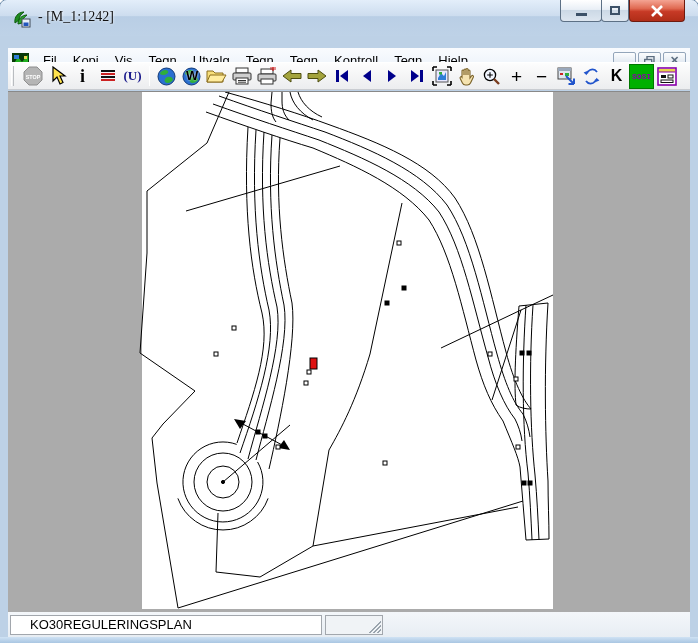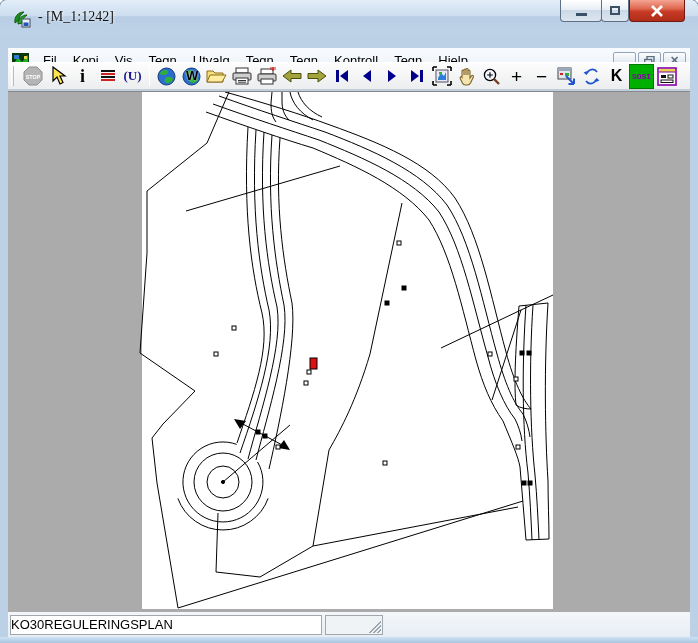--- a/index.html
+++ b/index.html
@@ -70,21 +70,21 @@
   }
   .canvas svg { display:block; }
   
   .statusbar {
     position:absolute; left:8px; top:612px; width:682px; height:25px;
     background:linear-gradient(#f4f7fa,#e7edf3);
     display:flex; align-items:center; gap:3px; padding:0 2px;
   }
   .sb-panel { height:20px; border:1px solid #a2a7ad; background:#fff;
     font-size:13px; color:#000; display:flex; align-items:center;
-    padding:0 0; white-space:pre; overflow:hidden; }
+    padding:0 19px; white-space:pre; overflow:hidden; }
   .sb-plan { width:312px; }
   .sb-obj  { width:110px; background:#f7f7f7; }
   .sb-pos  { width:190px; }
   .sb-grip { width:58px; background:#f0f3f6; position:relative; }
   .sb-grip::after{ content:""; position:absolute; right:1px; bottom:1px; width:12px; height:12px;
     background:linear-gradient(135deg, transparent 50%, #9aa4ad 50%, #9aa4ad 56%, transparent 56%,
       transparent 66%, #9aa4ad 66%, #9aa4ad 72%, transparent 72%,
       transparent 82%, #9aa4ad 82%, #9aa4ad 88%, transparent 88%); }
   .bottom-border { position:absolute; left:0; top:637px; width:698px; height:6px;
     background:linear-gradient(#cfe2f4,#a9c6e2); }

